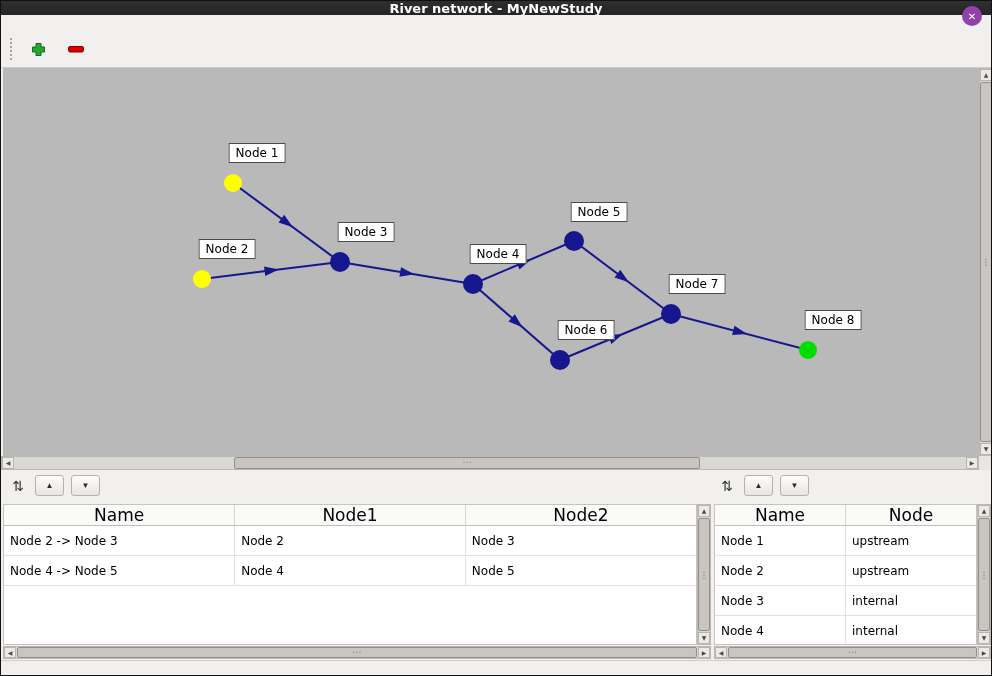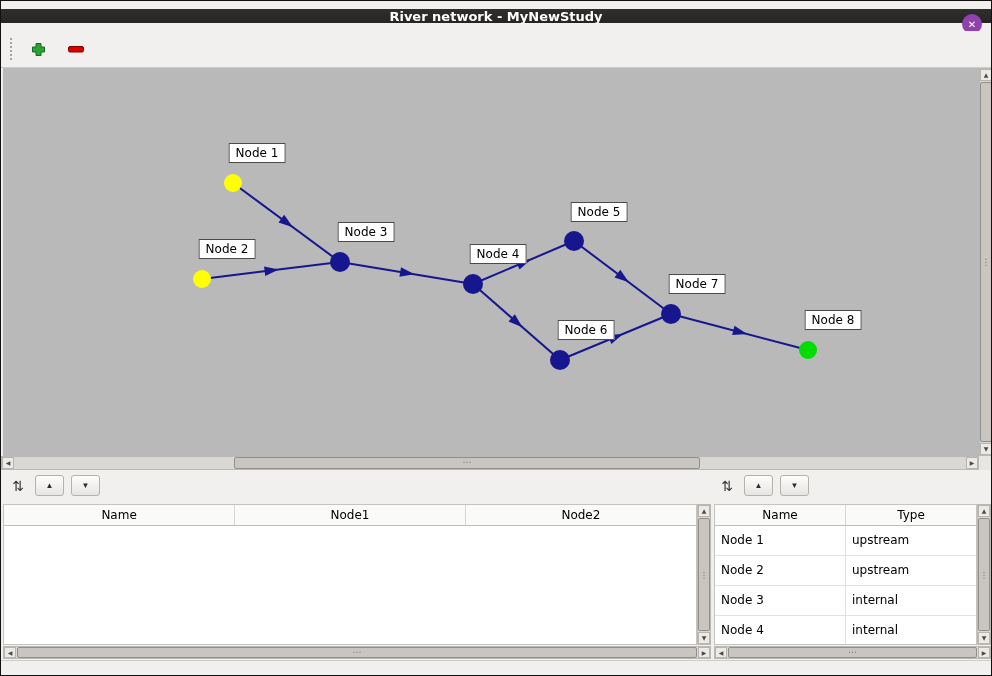--- a/index.html
+++ b/index.html
@@ -2,21 +2,21 @@
 <html><head>
 <meta charset="utf-8">
 <style>
   * { box-sizing: border-box; margin: 0; padding: 0; }
   html,body { width: 992px; height: 676px; }
   body { font-family: "DejaVu Sans", "Liberation Sans", sans-serif; font-size: 12px; color:#000; background:#fff; }
 
   .window { position: relative; width: 992px; height: 676px; background:#f1f0ef; border:1px solid #111; overflow:hidden; }
 
   
-  .titlebar { position:absolute; left:0; top:8px; right:0; height:14px;
+  .titlebar { position:absolute; left:0; top:0; right:0; height:14px;
     background:linear-gradient(#2f2f2f,#252525); display:flex; align-items:center; justify-content:center; }
   .title { color:#fff; font-weight:bold; font-size:13px; }
   .close-btn { position:absolute; right:9px; top:5px; width:20px; height:20px; border-radius:50%;
     background:#9141ac; color:#fff; display:flex; align-items:center; justify-content:center; font-size:10px; cursor:default; }
 
   
   .toolbar { position:absolute; left:0; top:30px; right:0; height:37px; background:#f1f0ef;
     border-bottom:1px solid #cfcdc9; display:flex; align-items:center; gap:12px; padding-left:9px; }
   .tb-handle { width:3px; height:22px; border-left:2px dotted #a6a39f; }
   .tb-btn { width:26px; height:26px; background:transparent; border:none; display:flex; align-items:center; justify-content:center; }
@@ -44,21 +44,21 @@
   .sort-btn { width:20px; height:24px; background:transparent; border:none; font-size:14px; color:#333;
     display:flex; align-items:center; justify-content:center; }
   .arrow-btn { width:29px; height:21px; background:linear-gradient(#fdfdfc,#e7e5e2); border:1px solid #b5b2ae;
     border-radius:3px; font-size:8px; color:#2b2b2b; display:flex; align-items:center; justify-content:center; }
 
   
   .tbl { position:absolute; top:503px; background:#fff; border:1px solid #c6c4c1; overflow:hidden; }
   .tbl-left { left:2px; width:694px; height:141px; }
   .tbl-right { left:713px; width:263px; height:141px; }
   .tbl table { border-collapse:collapse; width:100%; table-layout:fixed; }
-  .tbl th { height:20px; font-weight:normal; font-size:12px; text-align:center; background:#fafaf9;
+  .tbl th { height:20px; font-weight:normal; font-size:17px; text-align:center; background:#fafaf9;
     border-right:1px solid #d8d6d2; border-bottom:1px solid #c0beba; }
   .tbl th:last-child, .tbl td:last-child { border-right:none; }
   .tbl td { height:30px; padding-left:6px; font-size:12px; vertical-align:middle;
     border-right:1px solid #e3e1de; border-bottom:1px solid #e3e1de; background:#fff; }
 
   .tbl-left-vscroll  { left:696px; top:503px; width:14px; height:141px; }
   .tbl-right-vscroll { left:976px; top:503px; width:14px; height:141px; }
   .tbl-left-hscroll  { left:2px;   top:645px; width:708px; height:13px; }
   .tbl-right-hscroll { left:713px; top:645px; width:277px; height:13px; }
 
@@ -169,20 +169,30 @@
   <div class="tbl tbl-left">
     <table>
       <thead>
           <tr>
             <th>Name</th>
             <th>Node1</th>
             <th>Node2</th>
           </tr>
         </thead>
       <tbody>
+          <tr>
+            <td>Node 2 -&gt; Node 3</td>
+            <td>Node 2</td>
+            <td>Node 3</td>
+          </tr>
+          <tr>
+            <td>Node 4 -&gt; Node 5</td>
+            <td>Node 4</td>
+            <td>Node 5</td>
+          </tr>
         </tbody>
     </table>
   </div>
   <div class="scroll tbl-left-vscroll">
     <div class="sb-btn" style="left:0;top:0">
         <span>▲</span>
       </div>
     <div class="sb-thumb grip-v" style="left:0;right:0;top:13px;bottom:13px"></div>
     <div class="sb-btn" style="left:0;bottom:0">
         <span>▼</span>
@@ -196,21 +206,21 @@
     <div class="sb-btn" style="right:0;top:0;height:11px">
         <span>▶</span>
       </div>
   </div>
 
   <div class="tbl tbl-right">
     <table>
       <thead>
           <tr>
             <th>Name</th>
-            <th>Type</th>
+            <th>Node</th>
           </tr>
         </thead>
       <tbody>
           <tr>
             <td>Node 1</td>
             <td>upstream</td>
           </tr>
           <tr>
             <td>Node 2</td>
             <td>upstream</td>

